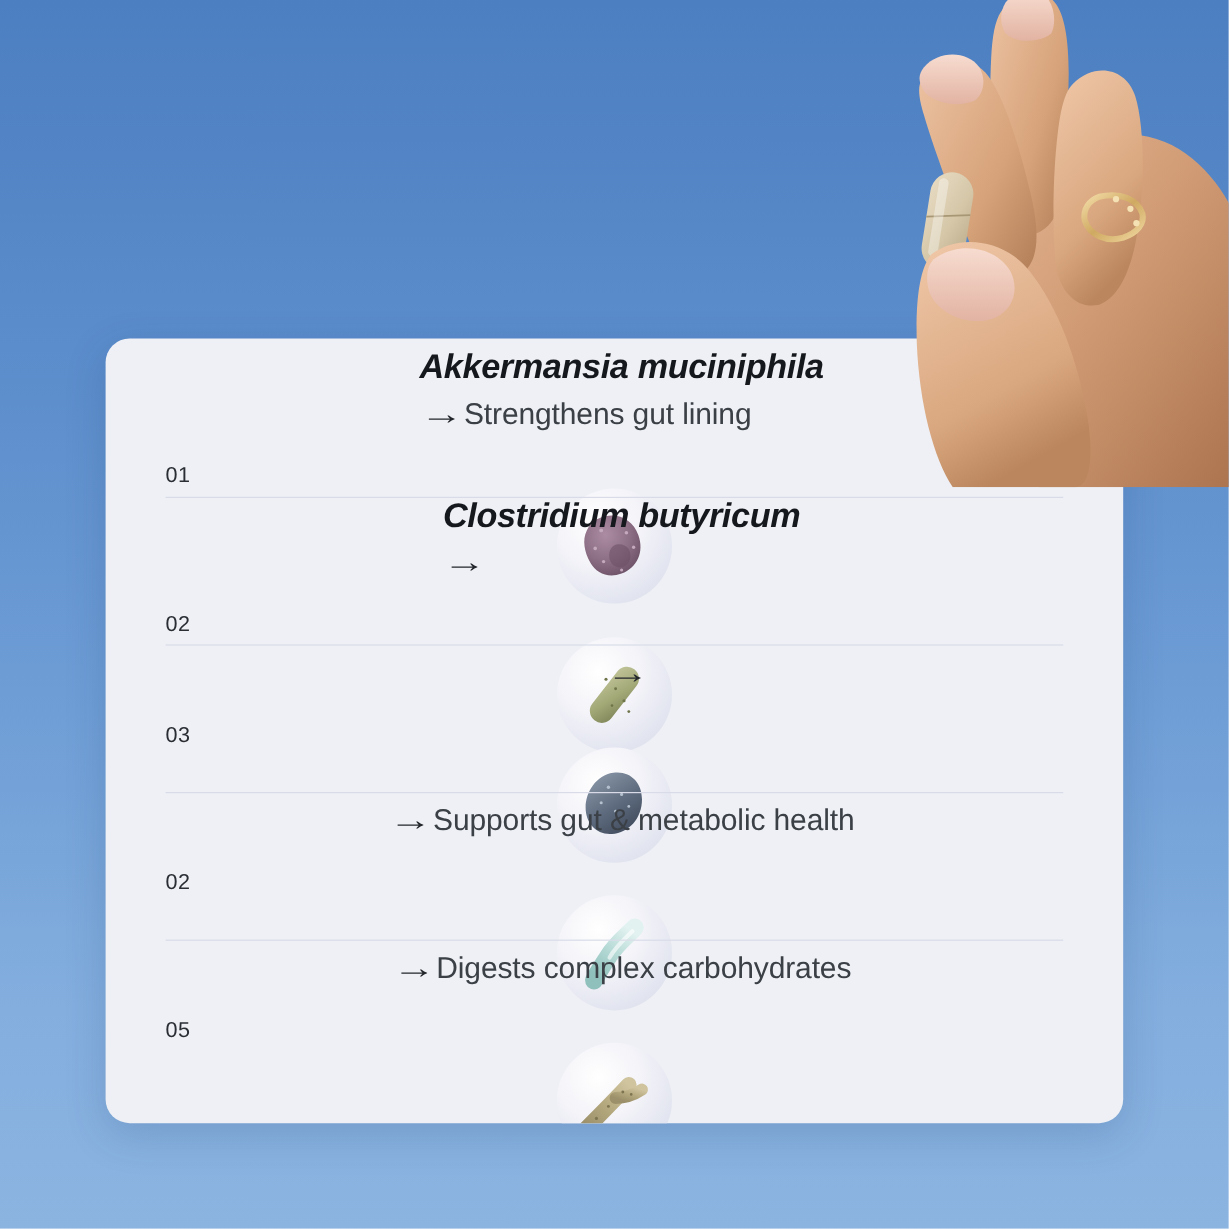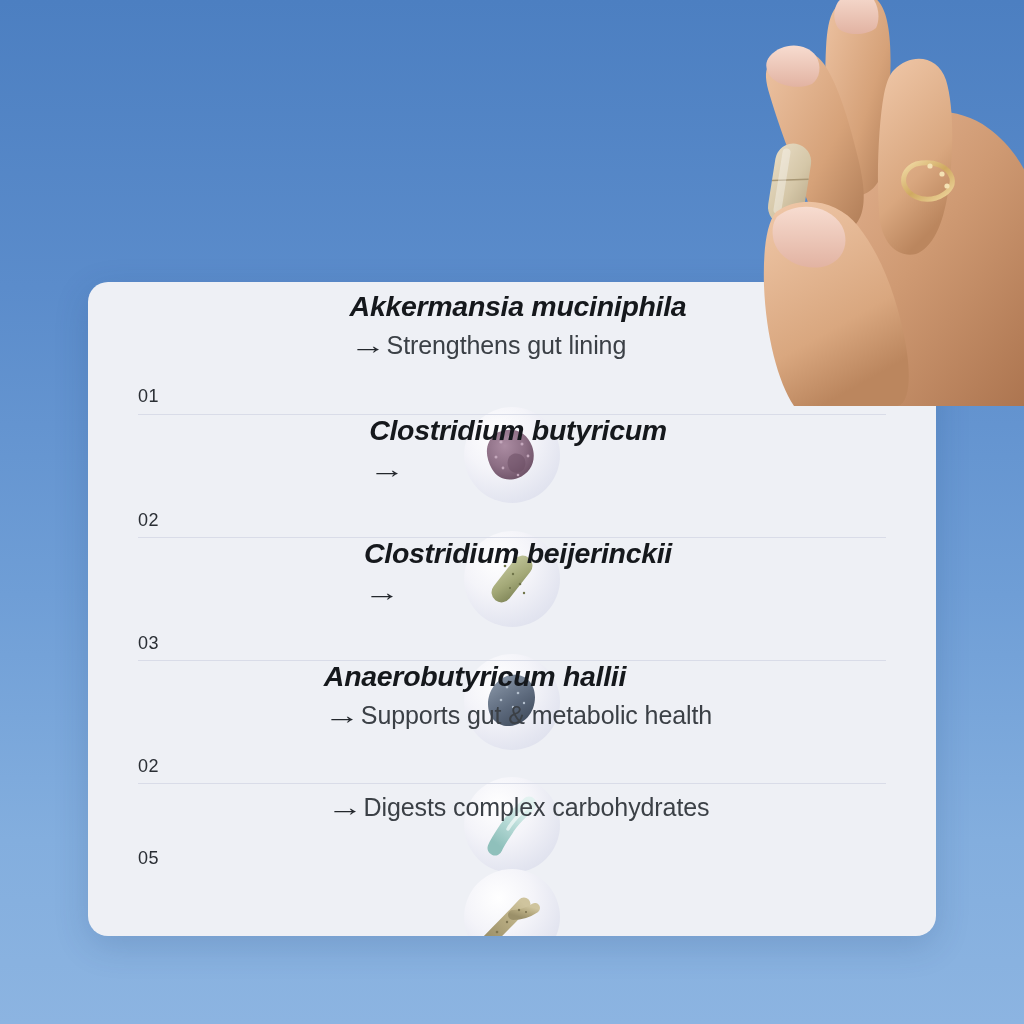--- a/index.html
+++ b/index.html
@@ -249,21 +249,20 @@
           <circle cx="36" cy="30" r="1.2" fill="#6f7449"></circle>
           <circle cx="43" cy="40" r="1.3" fill="#6f7449"></circle>
           <circle cx="33" cy="44" r="1.1" fill="#6f7449"></circle>
           <circle cx="47" cy="49" r="1.2" fill="#6f7449"></circle>
         </svg>
       </div>
     </div>
 
     <div class="row">
       <div class="row-text">
-        <div class="strain-name">Clostridium beijerinckii</div>
         <div class="strain-benefit">
           <span class="arrow">→</span>
         </div>
       </div>
       <div class="row-index">03</div>
       <div class="microbe-badge">
         <svg width="70" height="70" viewBox="0 0 70 70">
           <defs>
             <linearGradient id="m3" x1="0.2" y1="0" x2="0.8" y2="1">
               <stop offset="0%" stop-color="#8a97a8"></stop>
@@ -276,21 +275,20 @@
           <circle cx="41" cy="26" r="1.3" fill="#b4c0cd"></circle>
           <circle cx="24" cy="33" r="1.3" fill="#b4c0cd"></circle>
           <circle cx="36" cy="40" r="1.2" fill="#b4c0cd"></circle>
           <circle cx="47" cy="36" r="1.2" fill="#b4c0cd"></circle>
         </svg>
       </div>
     </div>
 
     <div class="row">
       <div class="row-text">
-        <div class="strain-name">Anaerobutyricum hallii</div>
         <div class="strain-benefit">
           <span class="arrow">→</span>
           <span>Supports gut &amp; metabolic health</span>
         </div>
       </div>
       <div class="row-index">02</div>
       <div class="microbe-badge">
         <svg width="70" height="70" viewBox="0 0 70 70">
           <defs>
             <linearGradient id="m4" x1="0.8" y1="0" x2="0.2" y2="1">

